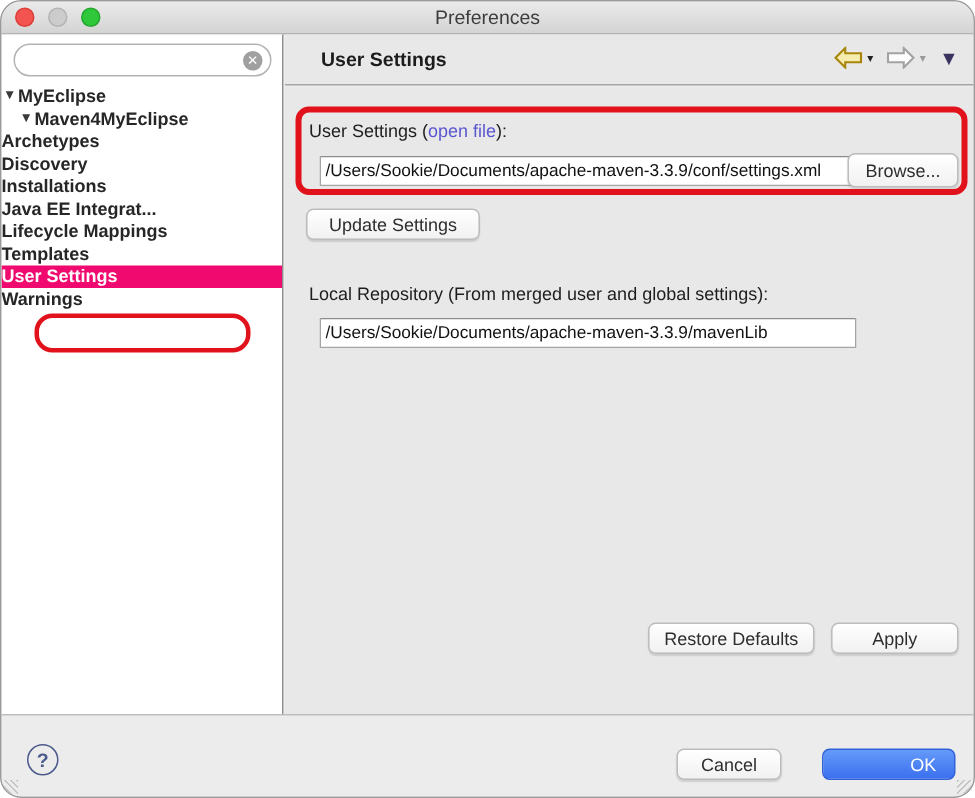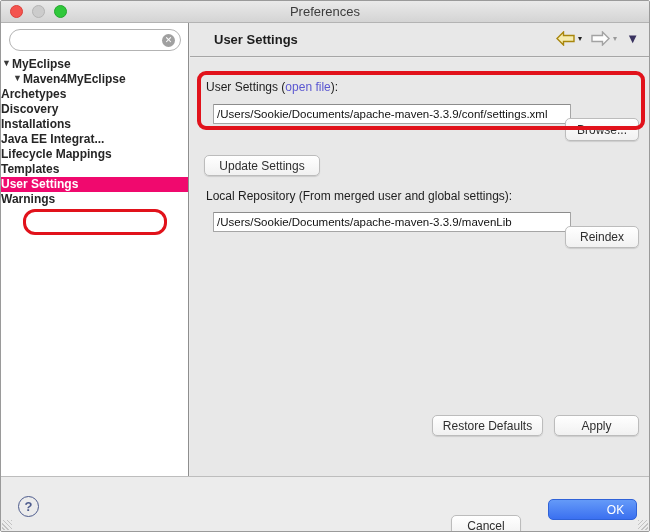--- a/index.html
+++ b/index.html
@@ -1,19 +1,19 @@
 <!DOCTYPE html>
 <html><head>
 <meta charset="utf-8">
 <style>
   * { box-sizing: border-box; margin: 0; padding: 0; }
   html,body { width:650px; height:532px; font-family:"Liberation Sans", sans-serif; }
   #window {
     position:absolute; left:0; top:0; width:650px; height:532px;
-    background:#ececec; border:1px solid #9a9a9a; border-radius:2px;
+    background:#ececec; border:1px solid #9a9a9a; border-radius:14px;
     overflow:hidden;
   }
   
   #titlebar {
     position:absolute; left:0; top:0; right:0; height:22px;
     background:linear-gradient(#eaeaea,#d4d4d4);
     border-bottom:1px solid #b3b3b3;
   }
   .tl { position:absolute; top:4px; width:13px; height:13px; border-radius:50%; }
   .tl.red   { left:9px;  background:#f4544f; border:1px solid #dd3f39; }
@@ -88,21 +88,21 @@
     font-size:11.5px; color:#111; padding:0 3px;
     font-family:"Liberation Sans", sans-serif; border-radius:1px;margin-left:12px;
   }
   #settings-field { top:46px; }
   #repo-field { top:154px; }
   .macbtn {
     background:linear-gradient(#ffffff,#f1f1f1);
     border:1px solid #bcbcbc; border-radius:5px;
     font-size:12px; color:#2e2e2e; text-align:center;
     box-shadow:0 1px 1px rgba(0,0,0,0.12);
-    font-family:"Liberation Sans", sans-serif; cursor:default;margin-top:16px;
+    font-family:"Liberation Sans", sans-serif; cursor:default;
   }
   #browse-btn  { position:absolute; left:375px; top:44px; width:74px; height:23px; }
   #update-btn  { position:absolute; left:14px;  top:81px; width:116px; height:21px; }
   #repo-label  { top:131px; }
   #reindex-btn { position:absolute; left:375px; top:152px; width:74px; height:22px; }
   #restore-btn { position:absolute; right:106px; bottom:40px; width:111px; height:21px; }
   #apply-btn   { position:absolute; right:10px;  bottom:40px; width:85px; height:21px; }
   
   #footer {
     position:absolute; left:0; right:0; bottom:0; height:55px;
@@ -200,21 +200,20 @@
   <div id="content">
     <div class="flabel" id="settings-label">
       <span>User Settings (</span><a class="link">open file</a><span>):</span>
     </div>
     <input class="tfield" id="settings-field" value="/Users/Sookie/Documents/apache-maven-3.3.9/conf/settings.xml" style="">
     <button class="macbtn" id="browse-btn">Browse...</button>
     <button class="macbtn" id="update-btn">Update Settings</button>
 
     <div class="flabel" id="repo-label">Local Repository (From merged user and global settings):</div>
     <input class="tfield" id="repo-field" value="/Users/Sookie/Documents/apache-maven-3.3.9/mavenLib" style="">
-    <button class="macbtn" id="reindex-btn">Reindex</button>
 
     <button class="macbtn" id="restore-btn">Restore Defaults</button>
     <button class="macbtn" id="apply-btn">Apply</button>
   </div>
 
   <div id="footer">
     <div id="help-btn">?</div>
     <button class="macbtn" id="cancel-btn">Cancel</button>
     <button id="ok-btn">OK</button>
     <div class="grip left"></div>

